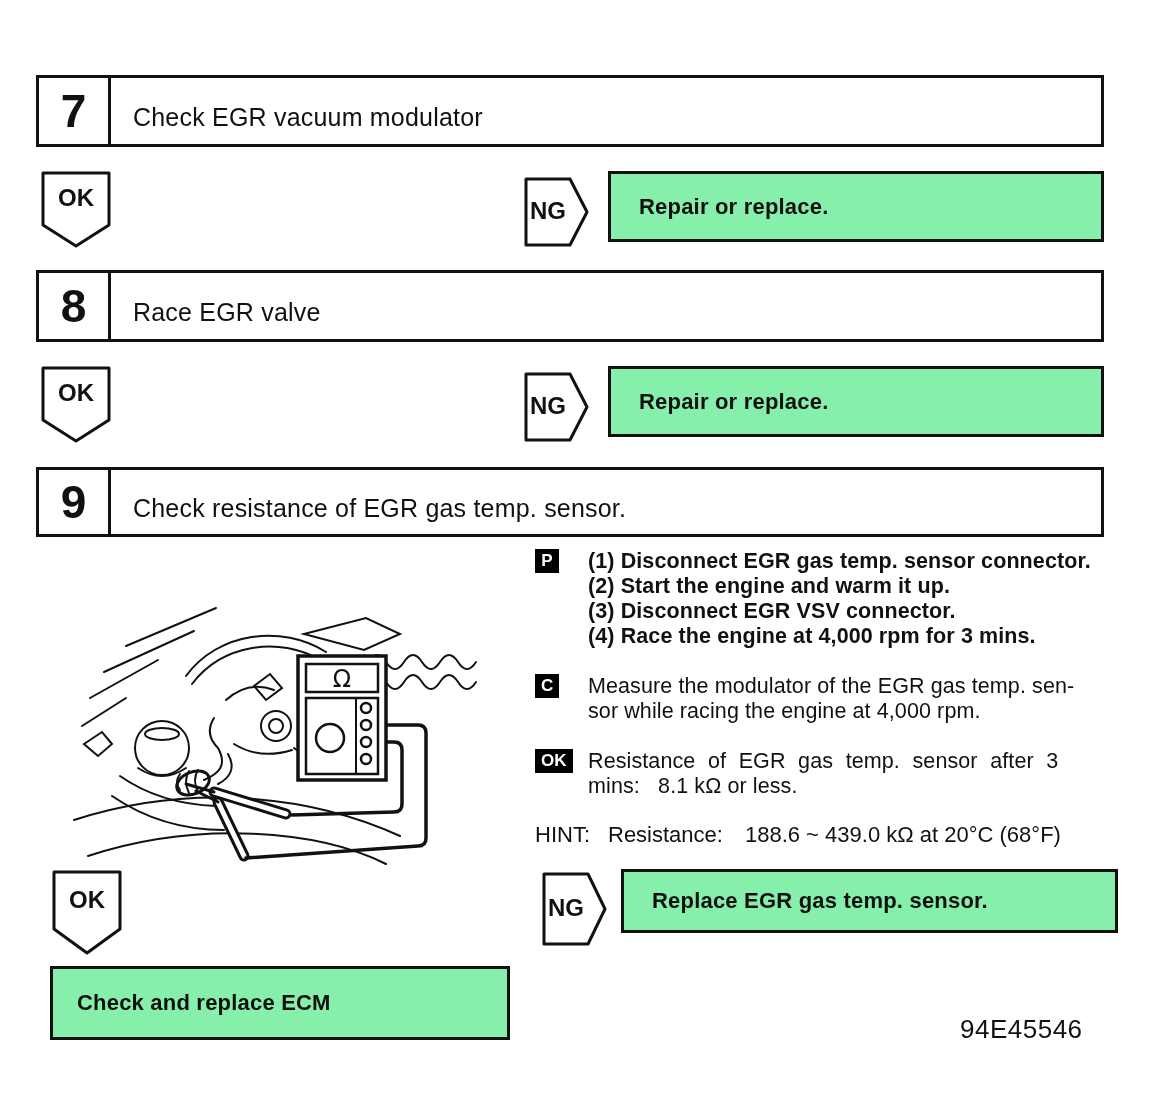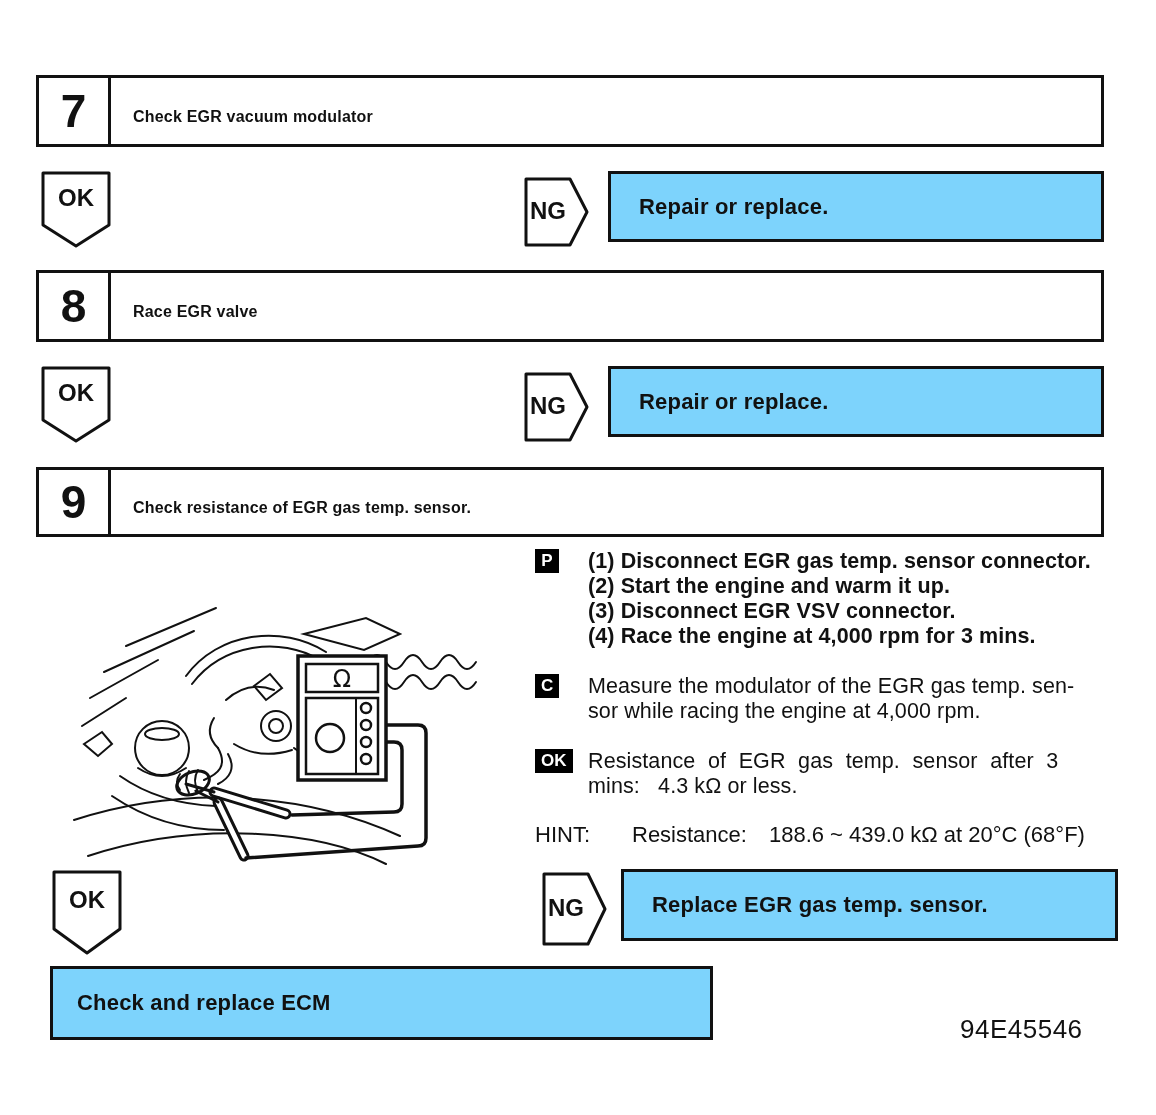--- a/index.html
+++ b/index.html
@@ -6,42 +6,42 @@
   .page{
     position:relative;width:1156px;height:1115px;background:#ffffff;
     font-family:"Liberation Sans",sans-serif;color:#111;overflow:hidden;
   }
   
   .step-box{position:absolute;left:36px;width:1068px;height:72px;
     border:3px solid #111;display:flex;background:#fff;box-sizing:border-box;}
   .step-num{width:72px;border-right:3px solid #111;display:flex;align-items:center;
     justify-content:center;font-size:46px;font-weight:bold;box-sizing:border-box;}
   .step-title{display:flex;align-items:center;padding-left:22px;
-    font-size:16px;font-weight:bold;letter-spacing:.2px;margin-top:12px;}
+    font-size:25px;font-weight:normal;letter-spacing:.2px;margin-top:12px;}
   
   .pent{position:absolute;}
   .pent svg{display:block;}
   .pent .lbl{position:absolute;left:0;top:14px;width:72px;text-align:center;
     font-size:24px;font-weight:bold;}
   .ng-pent .lbl{left:0;top:21px;width:50px;}
   
-  .result-box{position:absolute;border:3px solid #111;background:#7dd3fc;
+  .result-box{position:absolute;border:3px solid #111;background:#86efac;
     display:flex;align-items:center;padding-left:28px;font-size:22px;
     font-weight:bold;box-sizing:border-box;letter-spacing:.2px;}
   
   .tag{position:absolute;background:#000;color:#fff;font-weight:bold;
     font-size:17px;line-height:24px;height:24px;min-width:24px;padding:0 6px;
     text-align:center;box-sizing:border-box;}
   .tcol{position:absolute;left:588px;width:520px;font-size:21.5px;
     line-height:25px;letter-spacing:.1px;}
   .pre{white-space:pre-wrap;}
   .bold{font-weight:normal;}
   .justify{word-spacing:6.5px;}
   .hint-row{position:absolute;left:535px;top:822px;font-size:22px;}
-  .hint-row .h-label{margin-right:42px;}
+  .hint-row .h-label{margin-right:18px;}
   .hint-row .h-item{margin-right:22px;}
   
   .code{position:absolute;left:960px;top:1014px;font-family:Liberation Sans, sans-serif;
     font-size:26px;letter-spacing:.5px;}
   .fig{position:absolute;left:68px;top:598px;width:470px;height:282px;}
 </style>
 </head>
 <body>
 
 <div class="page">
@@ -107,21 +107,21 @@
 
   <div class="tag" style="left:535px;top:674px;">C</div>
   <div class="tcol" style="top:674px;">
     <div class="pre">Measure the modulator of the EGR gas temp. sen-</div>
     <div class="pre">sor while racing the engine at 4,000 rpm.</div>
   </div>
 
   <div class="tag" style="left:535px;top:749px;">OK</div>
   <div class="tcol bold" style="top:749px;">
     <div class="pre justify">Resistance of EGR gas temp. sensor after 3</div>
-    <div class="pre">mins:   4.3 kΩ or less.</div>
+    <div class="pre">mins:   8.1 kΩ or less.</div>
   </div>
 
   <div class="hint-row">
     <span class="h-label">HINT:</span><span class="h-item">Resistance:</span><span>188.6 ~ 439.0 kΩ at 20°C (68°F)</span>
   </div>
 
   <div class="fig">
     <svg width="470" height="282" viewBox="0 0 470 282" fill="none" stroke="#111" stroke-width="2" stroke-linecap="round">
 
       <path d="M58,48 L148,10"></path>
@@ -196,23 +196,23 @@
     <div class="lbl" style="top:17px;">OK</div>
   </div>
 
   <div class="pent ng-pent" style="left:541px;top:871px;">
     <svg width="68" height="76">
       <polygon points="3,3 47,3 64,38 47,73 3,73" fill="#fff" stroke="#111" stroke-width="3" stroke-linejoin="round"></polygon>
     </svg>
     <div class="lbl" style="top:23px;">NG</div>
   </div>
 
-  <div class="result-box" style="left:621px;top:869px;width:497px;height:72px;">
+  <div class="result-box" style="left:621px;top:869px;width:497px;height:64px;">
     <span>Replace EGR gas temp. sensor.</span>
   </div>
 
-  <div class="result-box" style="left:50px;top:966px;width:663px;height:74px;padding-left:24px;">
+  <div class="result-box" style="left:50px;top:966px;width:460px;height:74px;padding-left:24px;">
     <span>Check and replace ECM</span>
   </div>
 
   <div class="code">94E45546</div>
 
 </div>
 
 </body></html>

